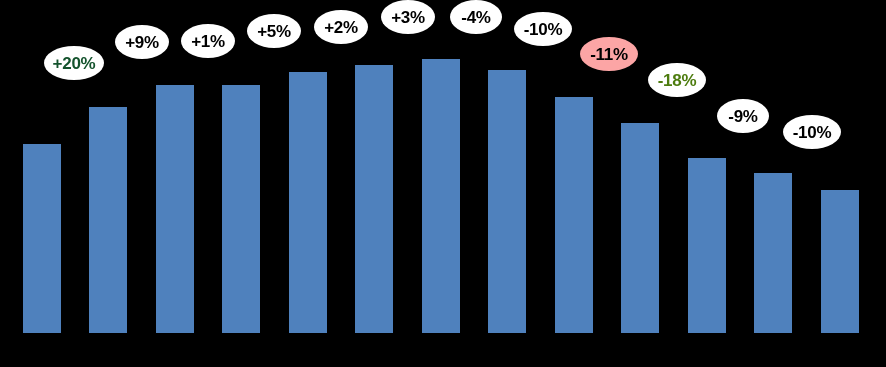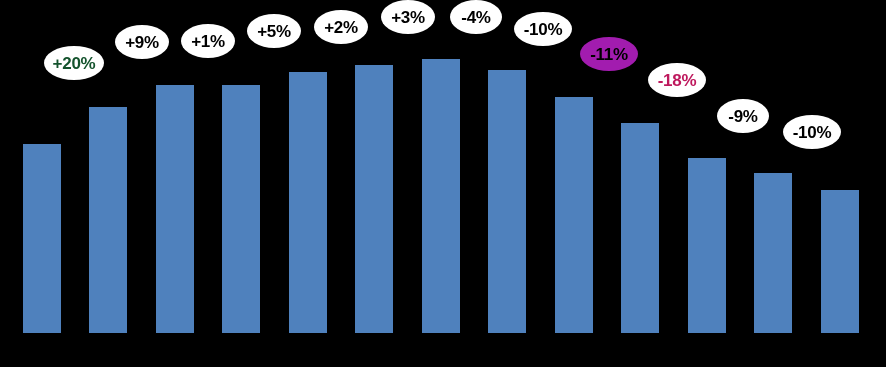--- a/index.html
+++ b/index.html
@@ -64,19 +64,19 @@
       </div>
     <div id="callouts-layer">
         <div class="callout" style="left: 44px; top: 46px; width: 60px; height: 34px; background: rgb(255, 255, 255); color: #14532d;">+20%</div>
         <div class="callout" style="left: 115px; top: 25px; width: 54px; height: 34px; background: rgb(255, 255, 255); color: rgb(0, 0, 0);">+9%</div>
         <div class="callout" style="left: 181px; top: 24px; width: 54px; height: 34px; background: rgb(255, 255, 255); color: rgb(0, 0, 0);">+1%</div>
         <div class="callout" style="left: 247px; top: 14px; width: 54px; height: 34px; background: rgb(255, 255, 255); color: rgb(0, 0, 0);">+5%</div>
         <div class="callout" style="left: 314px; top: 10px; width: 54px; height: 34px; background: rgb(255, 255, 255); color: rgb(0, 0, 0);">+2%</div>
         <div class="callout" style="left: 381px; top: 0px; width: 54px; height: 34px; background: rgb(255, 255, 255); color: rgb(0, 0, 0);">+3%</div>
         <div class="callout" style="left: 450px; top: 0px; width: 52px; height: 34px; background: rgb(255, 255, 255); color: rgb(0, 0, 0);">-4%</div>
         <div class="callout" style="left: 514px; top: 12px; width: 58px; height: 34px; background: rgb(255, 255, 255); color: rgb(0, 0, 0);">-10%</div>
-        <div class="callout" style="left: 580px; top: 37px; width: 58px; height: 34px; background: #a21caf; color: rgb(0, 0, 0);">-11%</div>
-        <div class="callout" style="left: 648px; top: 63px; width: 58px; height: 34px; background: rgb(255, 255, 255); color: #be185d;">-18%</div>
+        <div class="callout" style="left: 580px; top: 37px; width: 58px; height: 34px; background: #fca5a5; color: rgb(0, 0, 0);">-11%</div>
+        <div class="callout" style="left: 648px; top: 63px; width: 58px; height: 34px; background: rgb(255, 255, 255); color: #4d7c0f;">-18%</div>
         <div class="callout" style="left: 717px; top: 99px; width: 52px; height: 34px; background: rgb(255, 255, 255); color: rgb(0, 0, 0);">-9%</div>
         <div class="callout" style="left: 783px; top: 115px; width: 58px; height: 34px; background: rgb(255, 255, 255); color: rgb(0, 0, 0);">-10%</div>
       </div>
   </div>
 </div>
 
 </body></html>

